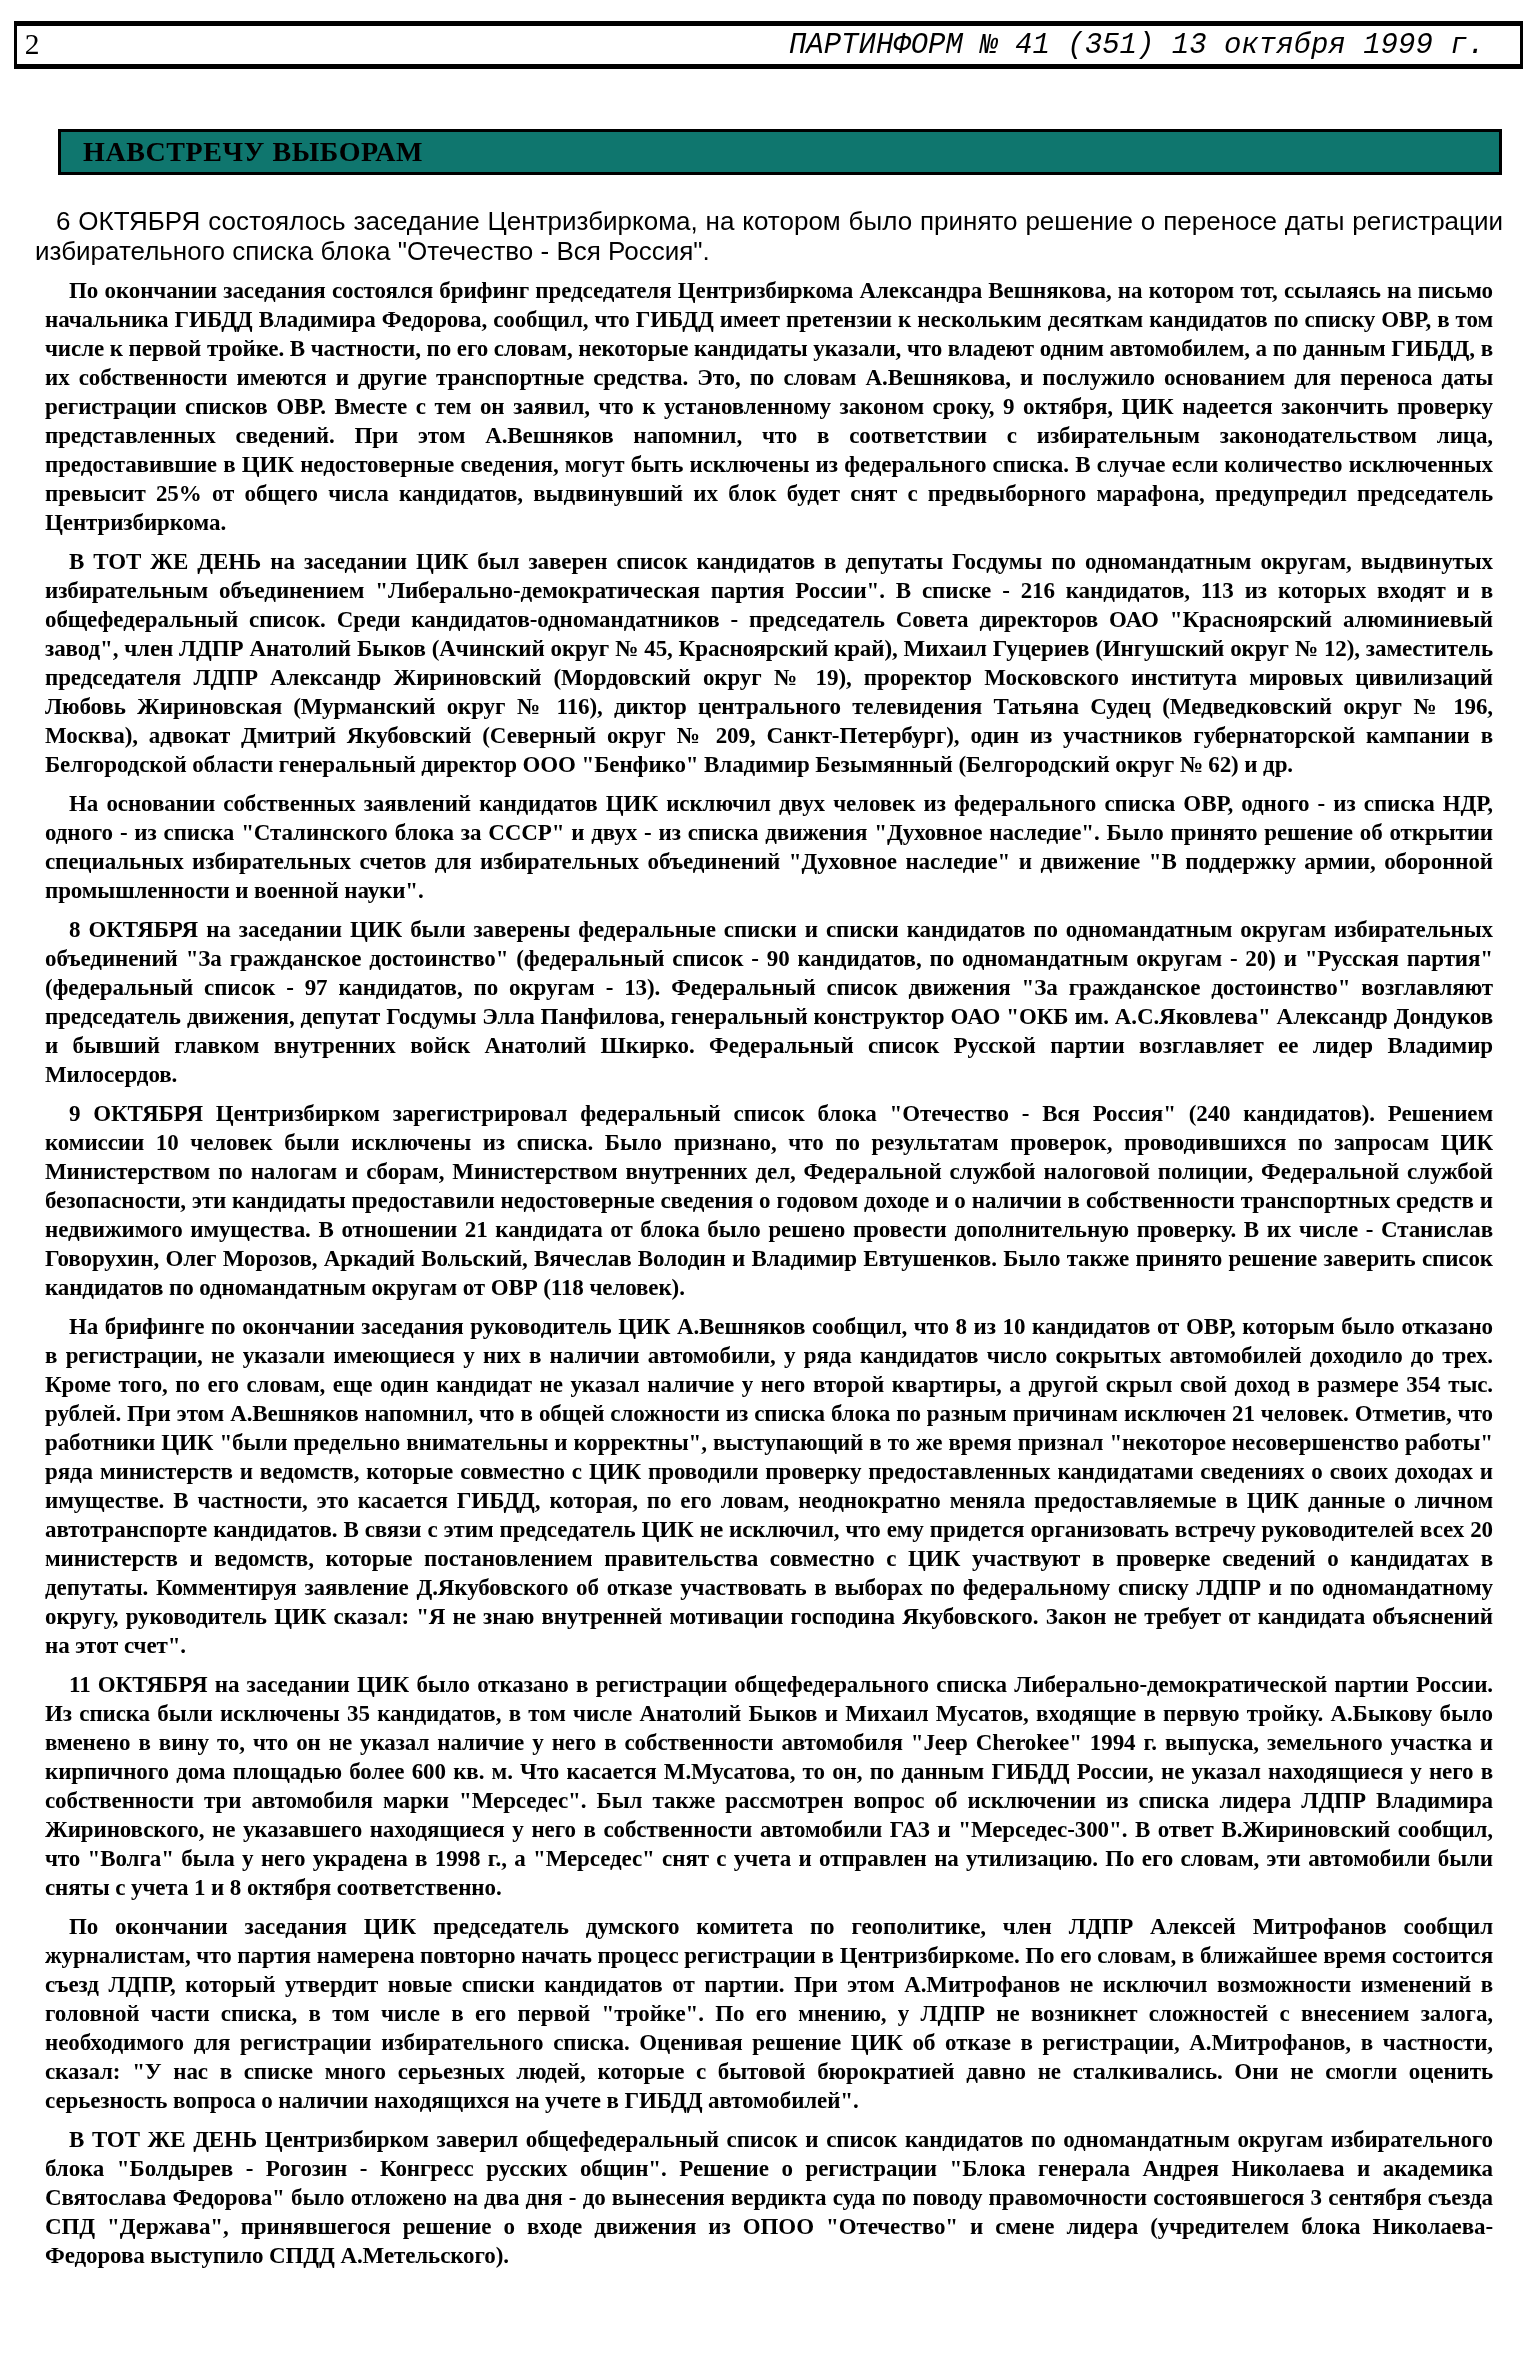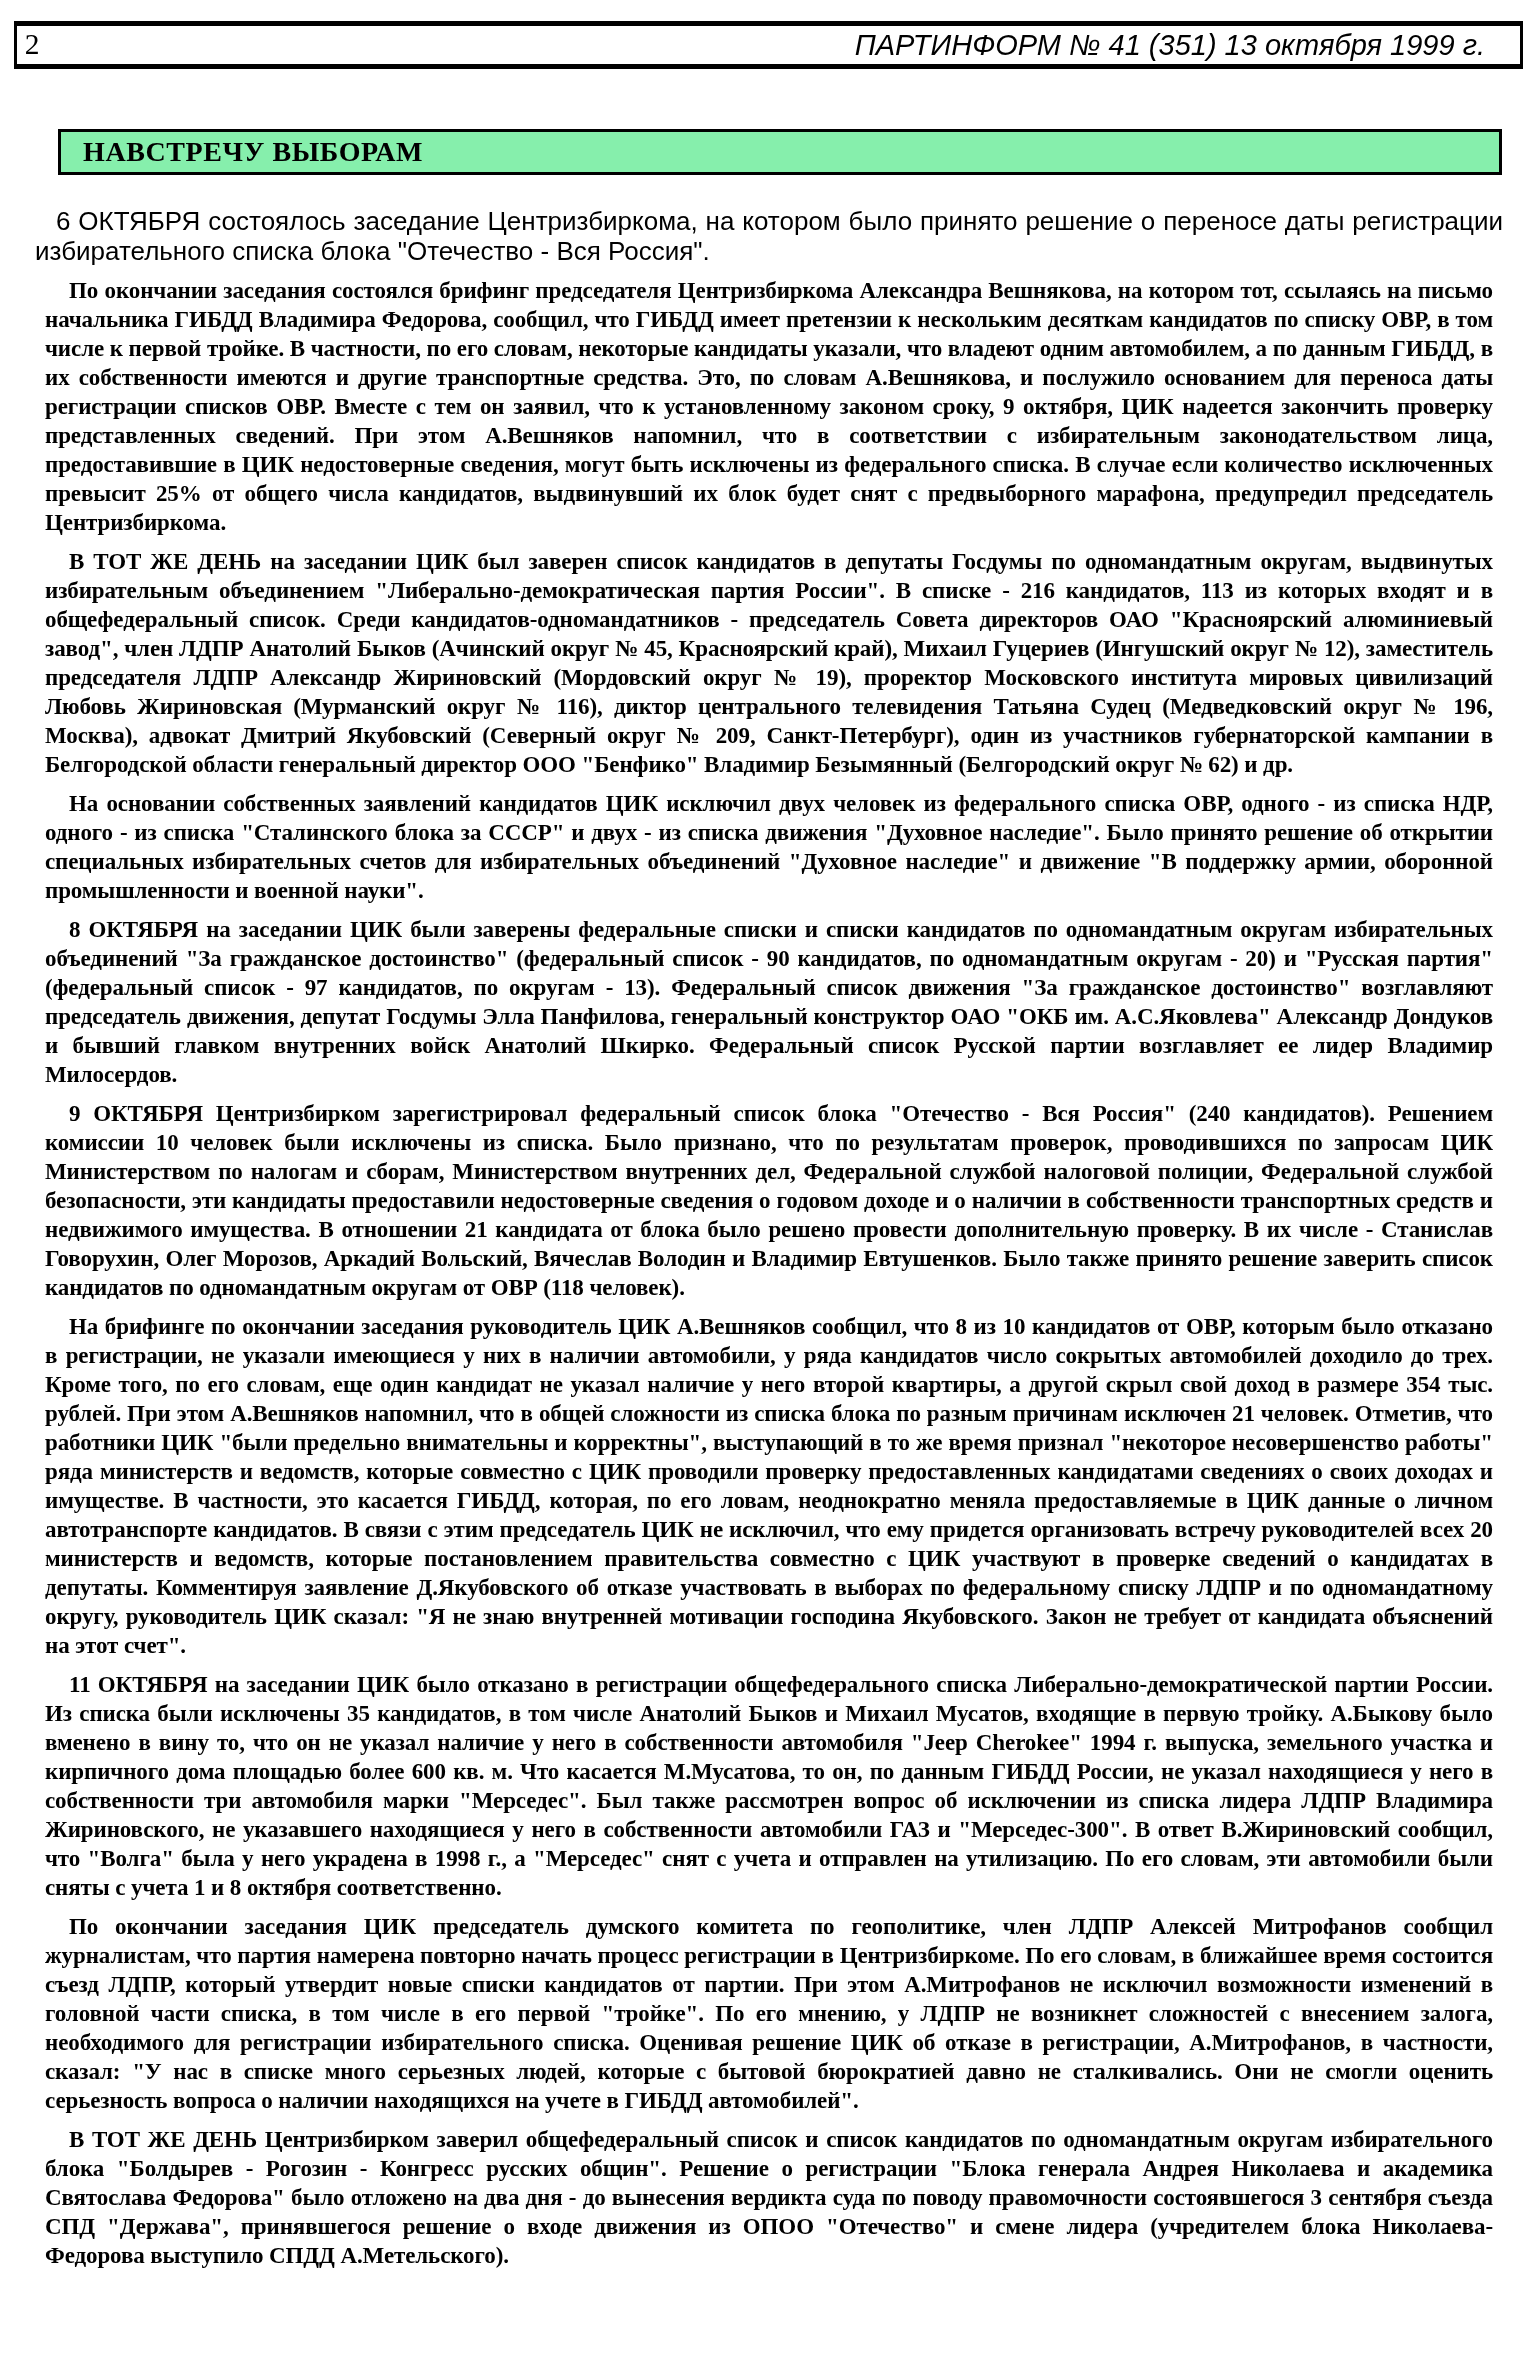--- a/index.html
+++ b/index.html
@@ -32,32 +32,32 @@
     font-size: 29.5px;
     line-height: 1;
     padding-left: 7.7px;
     font-family: "Liberation Serif", serif;
   }
   .issue-title {
     font-size: 29px;
     line-height: 1;
     font-style: italic;
     padding-right: 35px;
-    font-family: Liberation Sans, sans-serif;
+    font-family: Liberation Mono, monospace;
   }
 
   
   .section-banner {
     position: absolute;
     left: 58px;
     top: 129px;
     width: 1444px;
     height: 46px;
     box-sizing: border-box;
-    background: #86efac;
+    background: #0f766e;
     border: 3.2px solid #000;
     display: flex;
     align-items: center;
   }
   .section-title {
     font-weight: bold;
     font-size: 28px;
     letter-spacing: 0.6px;
     padding-left: 22px;
     font-family: "Liberation Serif", serif;

